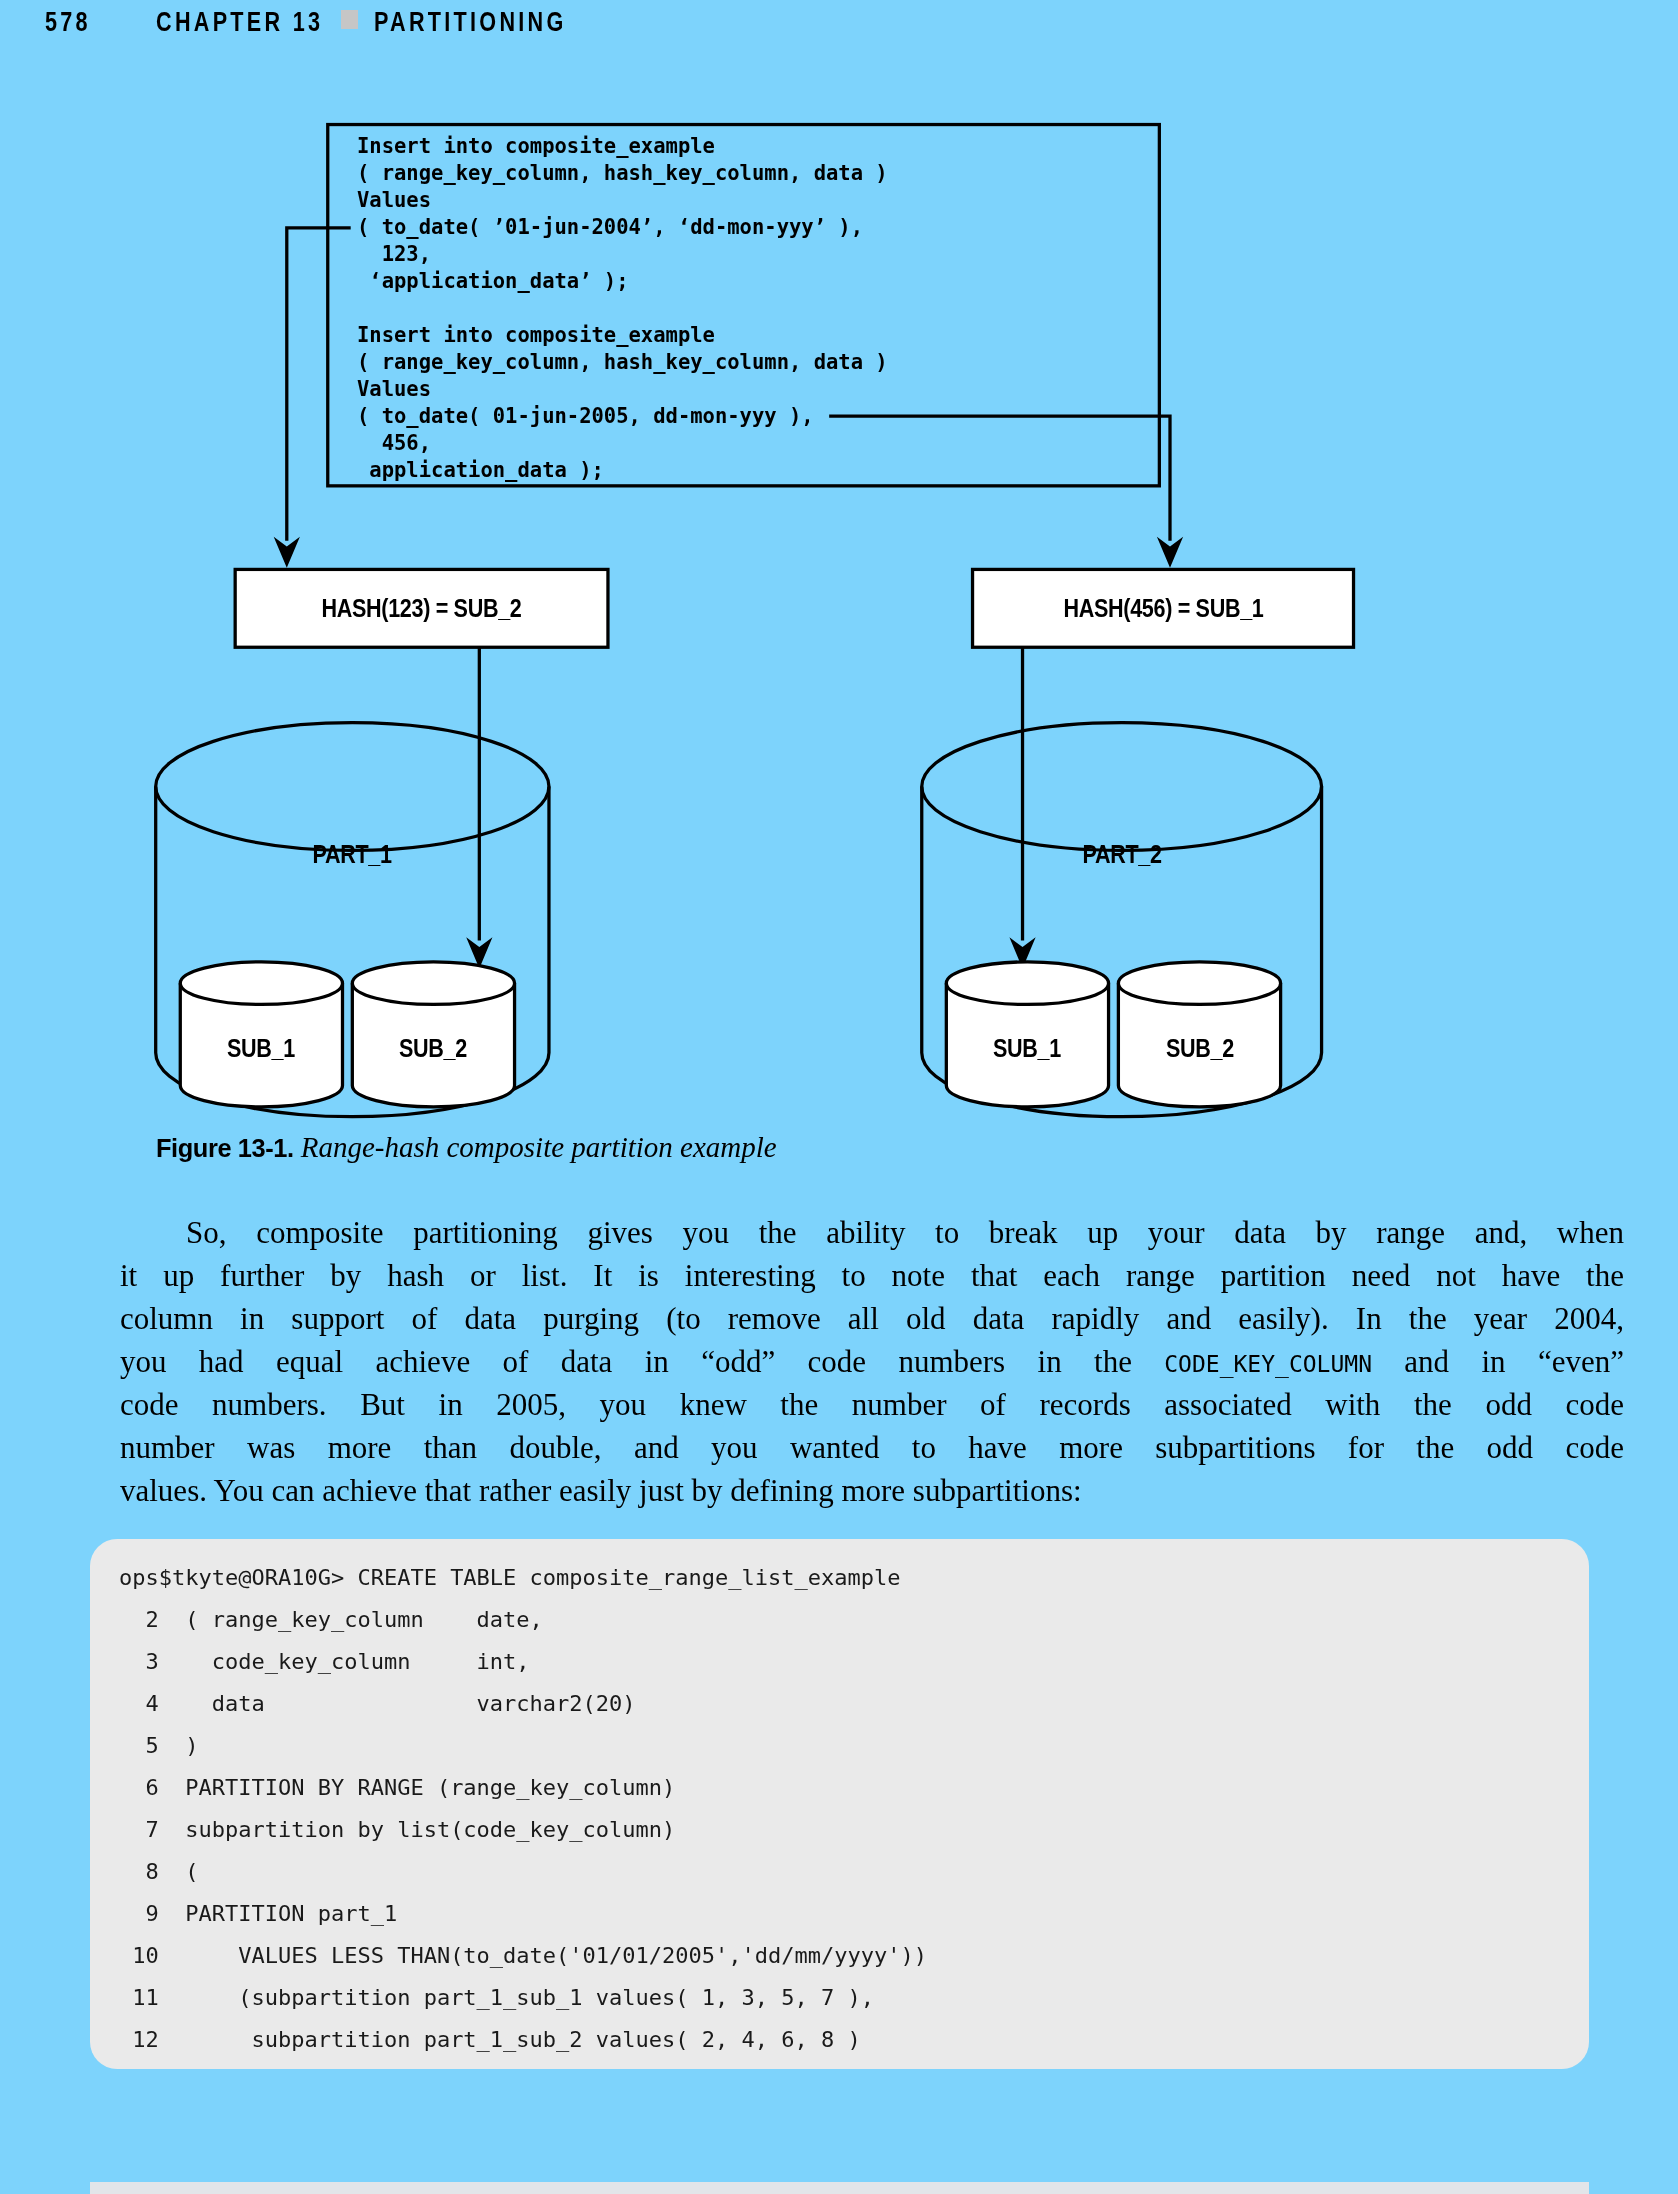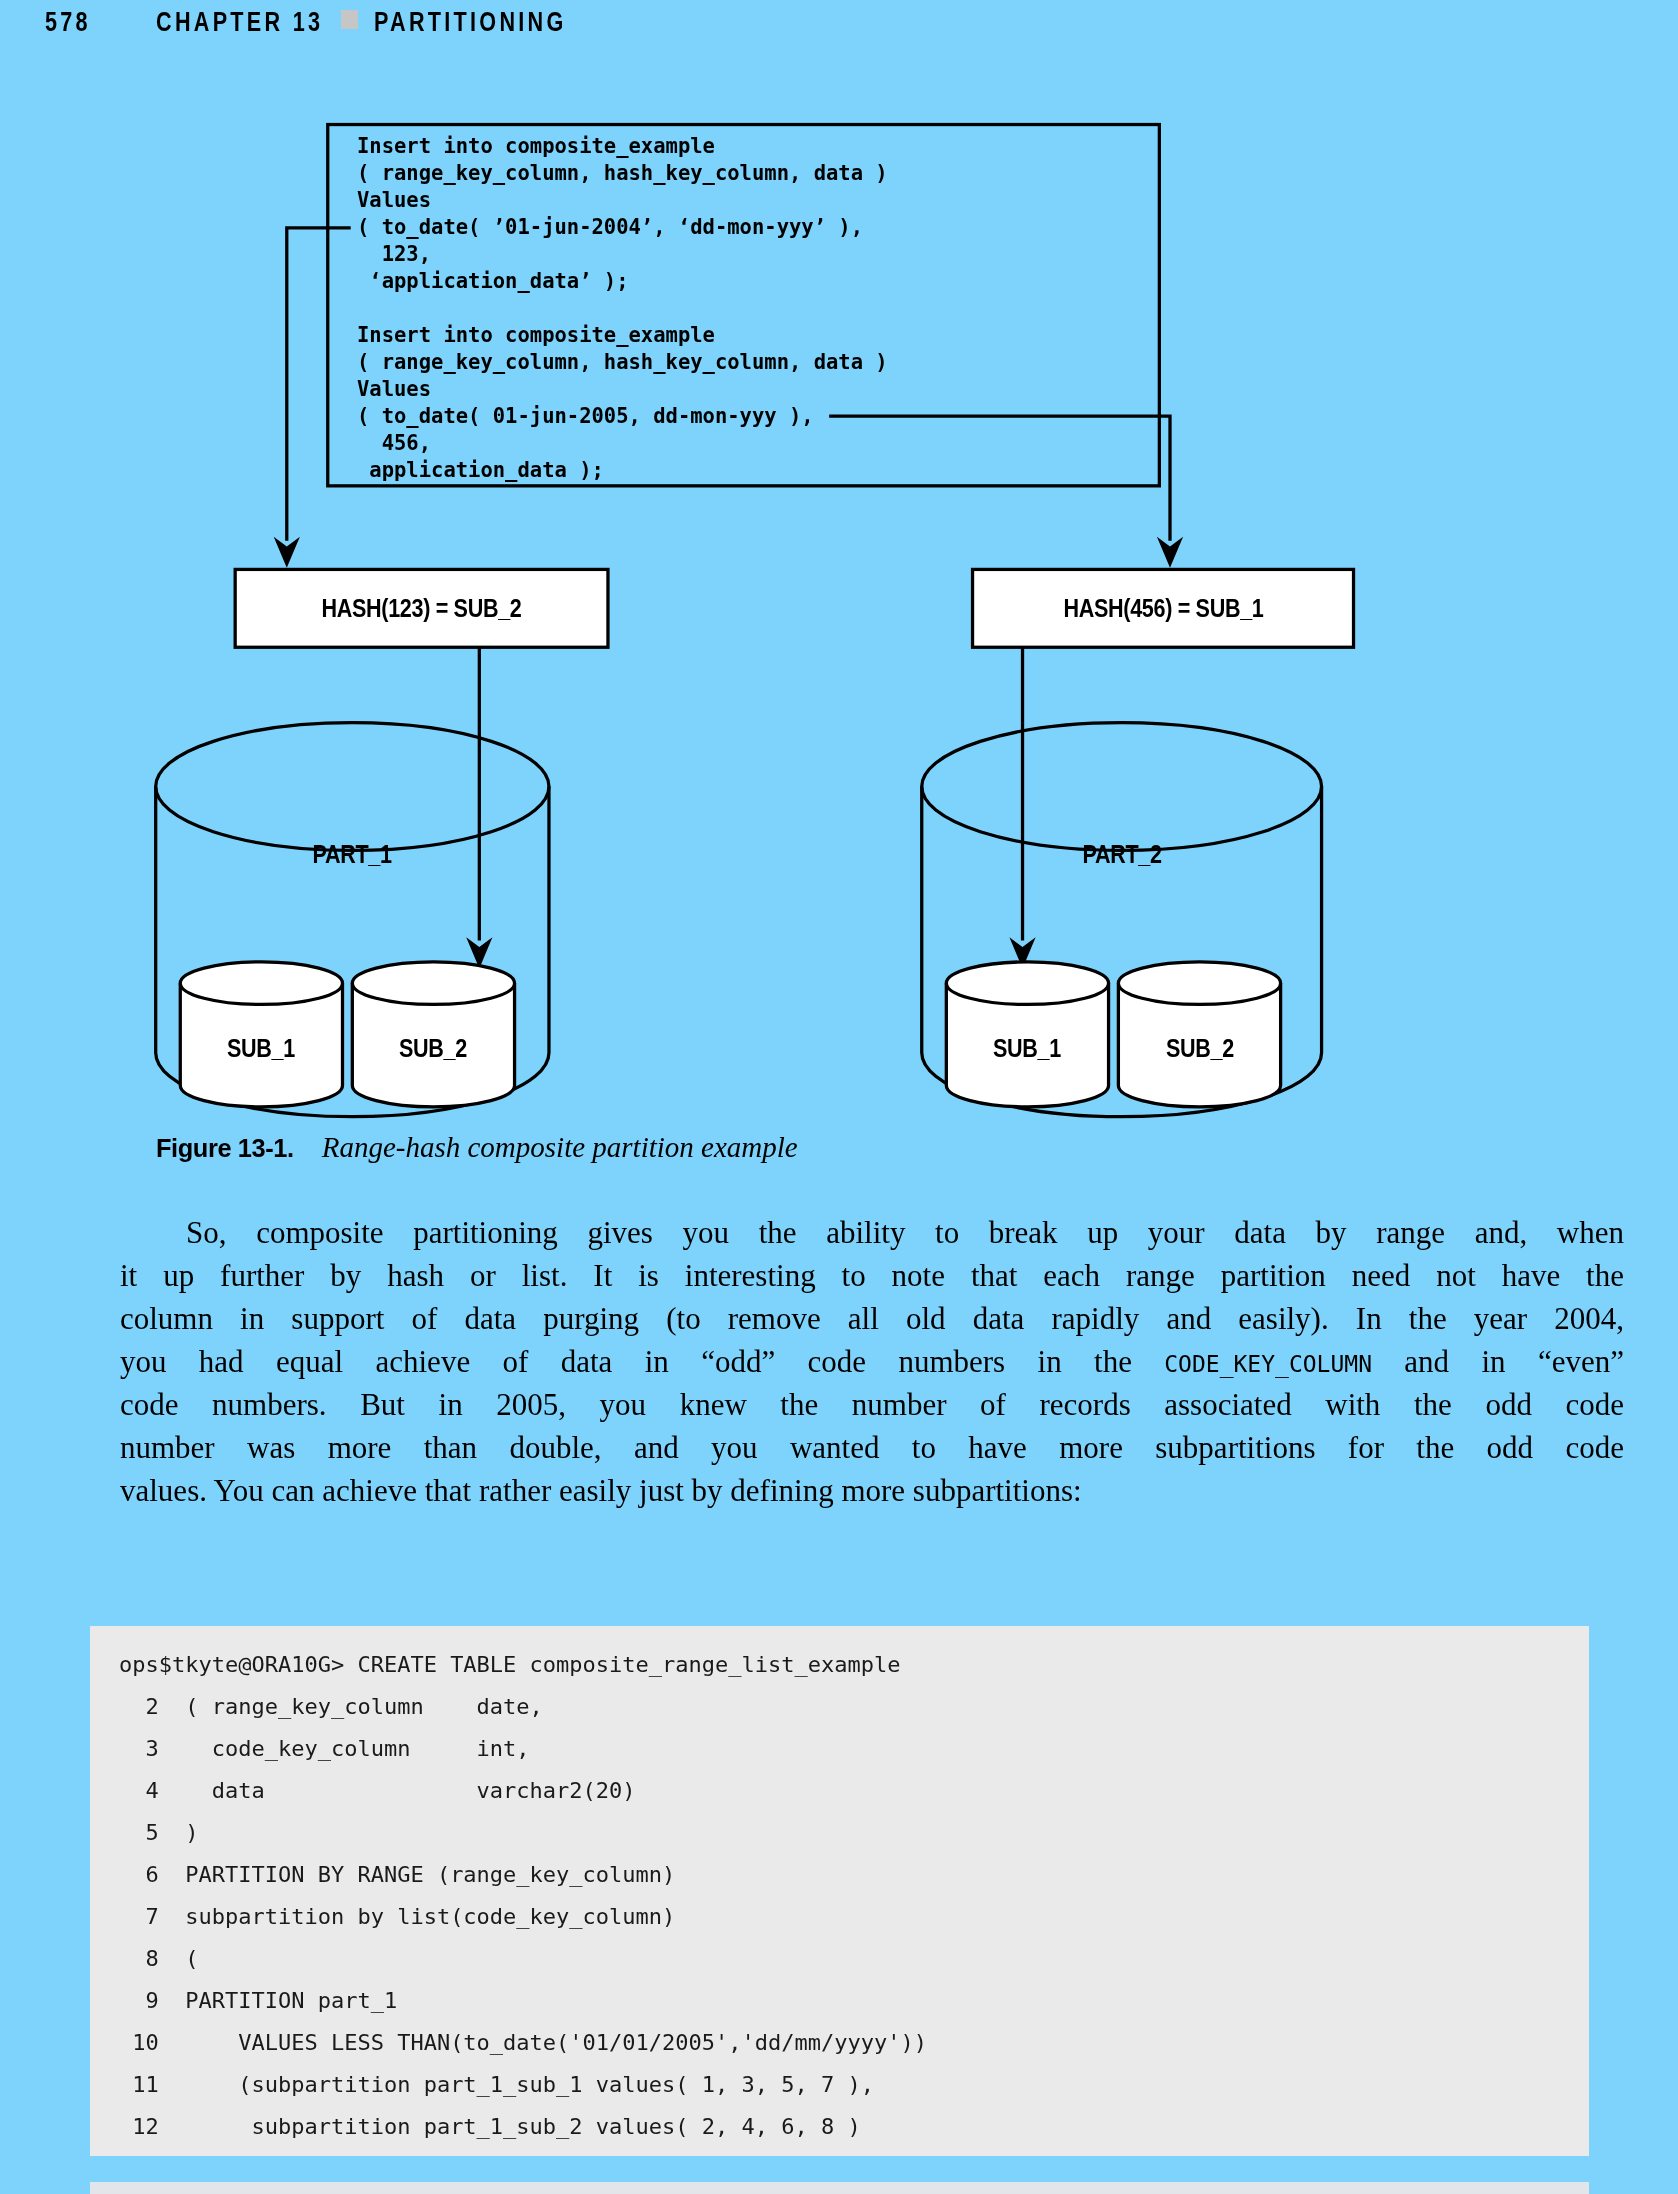--- a/index.html
+++ b/index.html
@@ -19,33 +19,33 @@
   .diag-label{position:absolute;font-weight:bold;font-size:25.4px;letter-spacing:-0.4px;
               transform:scaleX(0.85);transform-origin:center;white-space:nowrap;}
   .hash-label{position:absolute;font-weight:bold;font-size:25.4px;letter-spacing:-0.4px;
               text-align:center;transform:scaleX(0.85);transform-origin:center;}
   .cyl-label{transform:translateX(-50%) scaleX(0.85);}
 
   
   .caption{position:absolute;left:156px;top:1131px;white-space:nowrap;}
   .caption .cap-label{font-weight:bold;font-size:25.4px;letter-spacing:-0.4px;
                       font-family:"Liberation Sans",sans-serif;}
-  .caption .cap-text{font-style:italic;font-size:29px;margin-left:28px;
+  .caption .cap-text{font-style:italic;font-size:29px;margin-left:7px;
                      font-family:"Liberation Serif",serif;text-align:center;}
 
   
   .bodytext{position:absolute;left:88px;top:1211px;width:1504px;
             font-family:"Liberation Serif",serif;font-size:31px;line-height:43px;margin-left:32px;}
   .bline{text-align:justify;text-align-last:justify;height:43px;white-space:nowrap;}
   .bline.first{padding-left:66px;}
   .bline.last{text-align:left;text-align-last:left;}
   .inline-mono{font-family:"DejaVu Sans Mono",monospace;font-size:23px;}
 
   
-  .codeblock{position:absolute;left:90px;top:1626px;width:1499px;height:530px;background:#eaeaea;}
+  .codeblock{position:absolute;left:90px;top:1539px;width:1499px;height:530px;background:#eaeaea;border-radius:27px;}
   .codeblock-pre{position:absolute;left:29px;top:18px;margin:0;
                  font-family:"DejaVu Sans Mono",monospace;font-size:22px;line-height:42px;
                  white-space:pre;color:#1a1a1a;}
   .bottom-strip{position:absolute;left:90px;top:2182px;width:1499px;height:12.3px;background:#e2e5e9;}
 </style>
 </head>
 <body>
 
 <div class="page">
 

